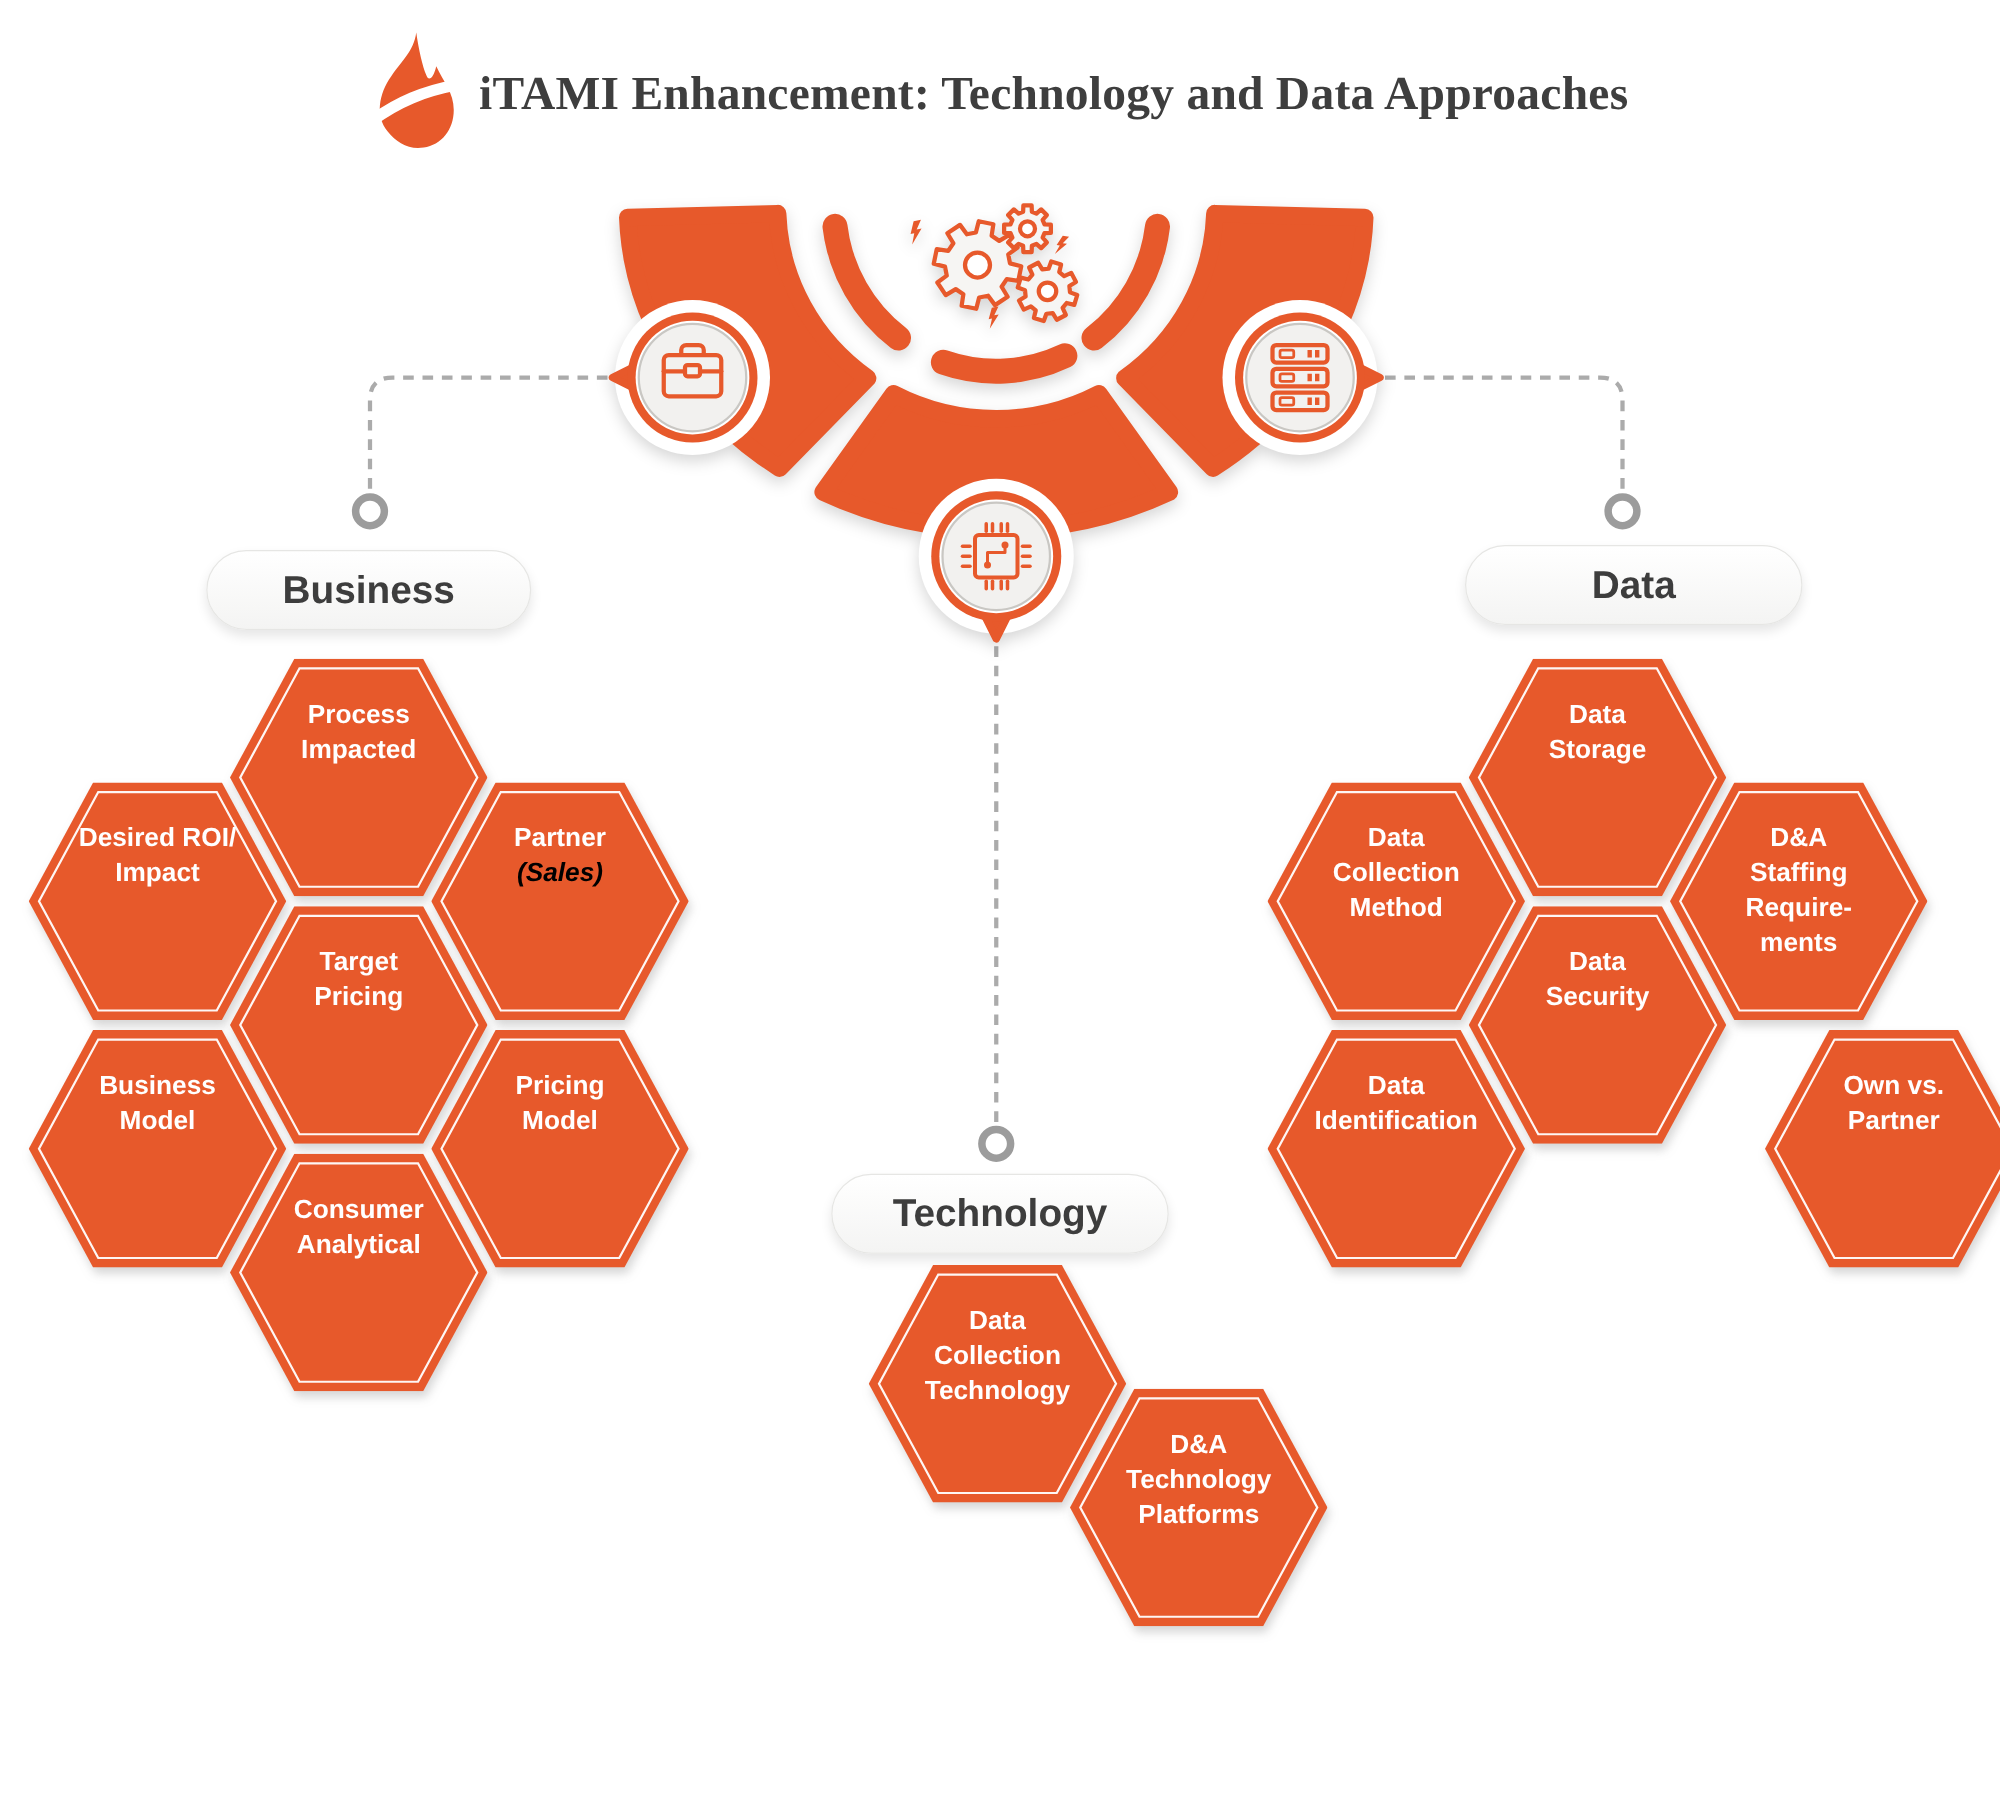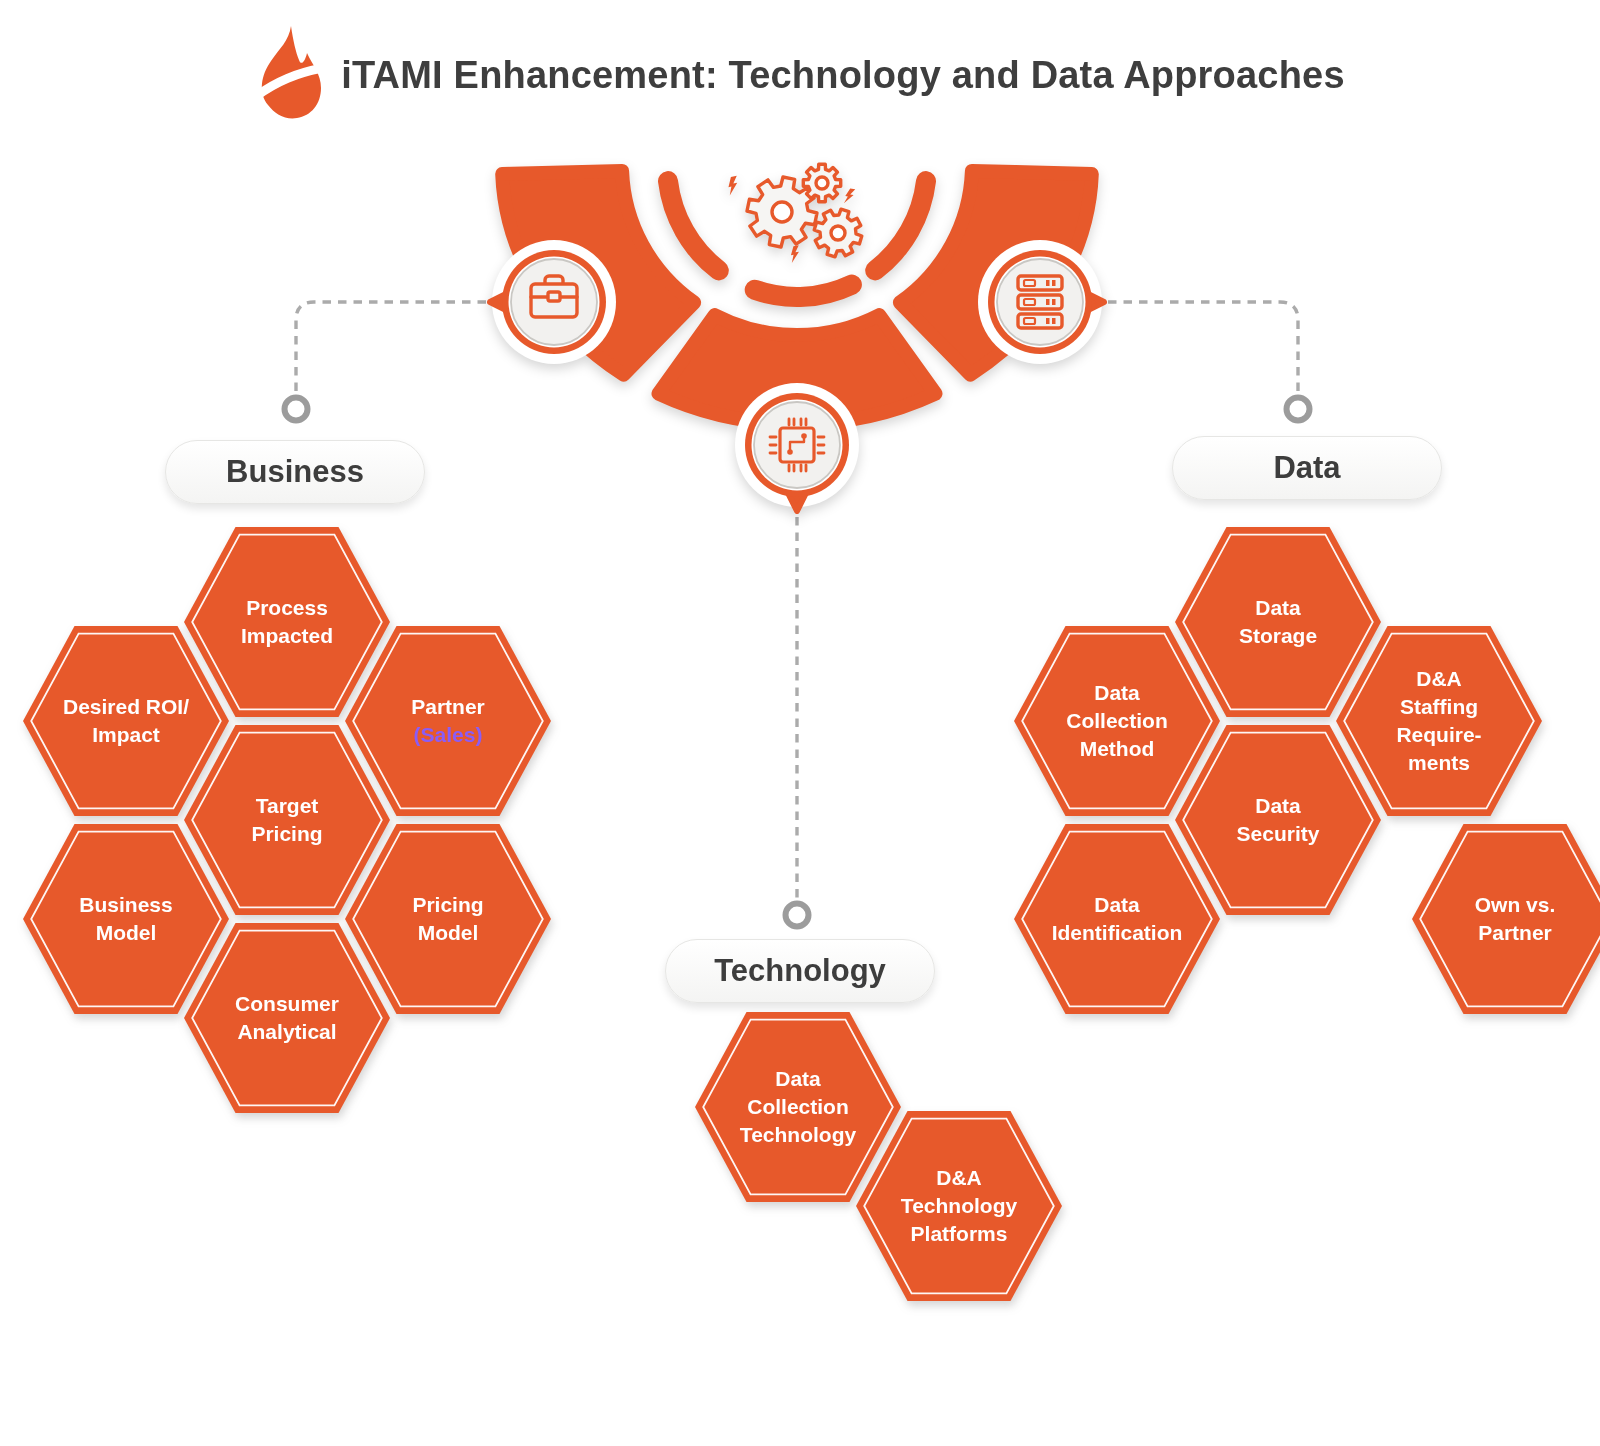--- a/index.html
+++ b/index.html
@@ -3,21 +3,21 @@
 <meta charset="utf-8">
 <style>
   html,body{margin:0;padding:0;background:#ffffff;}
   .page{
     position:relative;width:1600px;height:1446px;background:#ffffff;
     font-family:"Liberation Sans",sans-serif;overflow:hidden;
   }
   
   .header{
     position:absolute;left:0;right:0;top:24px;
-    display:flex;align-items:center;justify-content:center;gap:18px;
+    display:flex;align-items:center;justify-content:center;gap:18px;font-family:Liberation Serif, serif;
   }
   .flame-svg{width:68px;height:102px;flex:0 0 auto;}
   .title{
     font-size:38px;font-weight:700;color:#3E3E3E;letter-spacing:.2px;
     white-space:nowrap;
   }
   
   .decor{position:absolute;left:0;top:0;width:1600px;height:1446px;}
   .fan{filter:drop-shadow(0 5px 6px rgba(0,0,0,.16));}
   .seg{fill:#E7592B;stroke:#E7592B;stroke-width:14;stroke-linejoin:round;}
@@ -51,25 +51,25 @@
   
   .hex{position:absolute;width:206px;height:190px;}
   .hex .hex-shape{
     position:absolute;left:0;top:0;width:100%;height:100%;
     filter:drop-shadow(2px 5px 4px rgba(90,90,90,.25));
   }
   .hf{fill:#E7592B;}
   .hl{fill:none;stroke:rgba(255,255,255,.95);stroke-width:1.8;}
   .hex-text{
     position:absolute;inset:0;display:flex;flex-direction:column;
-    align-items:center;justify-content:center;text-align:center;
-    color:#ffffff;font-weight:700;font-size:21px;line-height:1.33;
+    align-items:center;justify-content:flex-start;text-align:center;
+    color:#ffffff;font-weight:700;font-size:21px;line-height:1.33;margin-top:31px;
   }
   .hex-label{white-space:pre-line;}
-  .hex-sub{color:#8b5cf6;white-space:pre-line;}
+  .hex-sub{color:#000000;white-space:pre-line;font-style:italic;}
   .hex-sub:empty{display:none;}
 </style>
 </head>
 <body>
 
 <div class="page">
 
   <svg class="decor" viewBox="0 0 1600 1446" aria-hidden="true">
     <defs>
       <g id="hexg">

